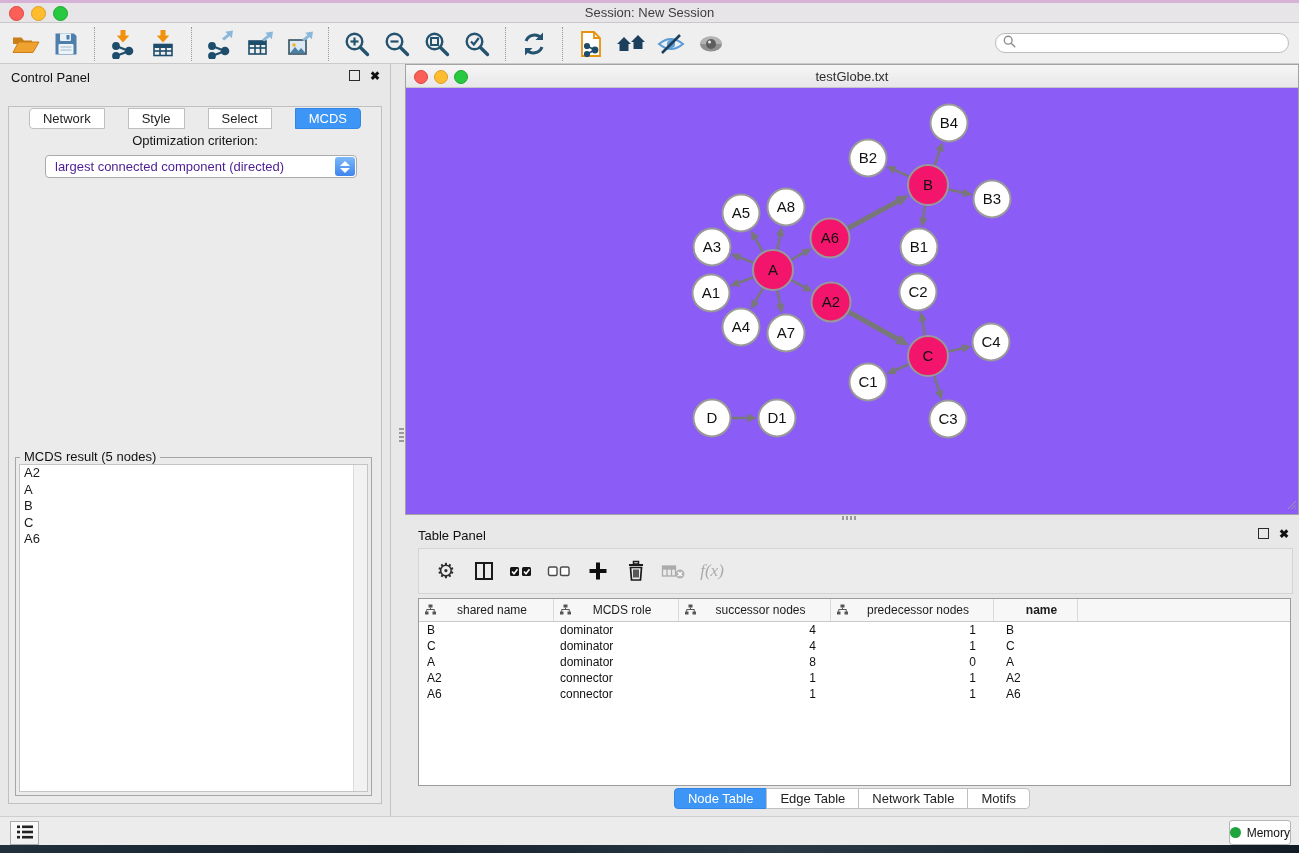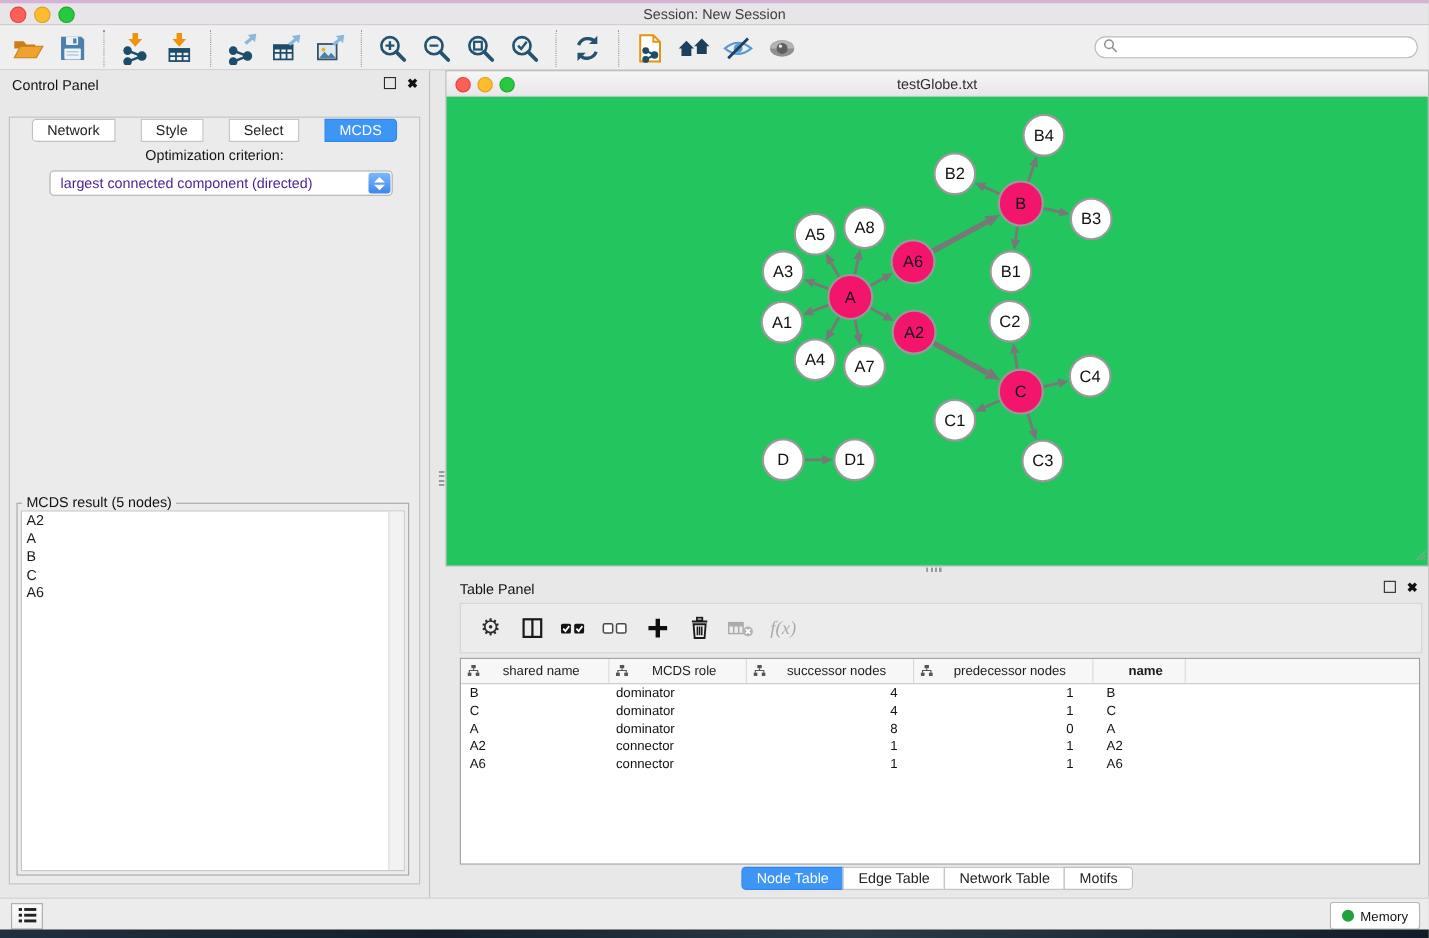--- a/index.html
+++ b/index.html
@@ -43,40 +43,40 @@
   .result-group{position:absolute;left:6px;right:9px;top:350px;bottom:7px;border:1px solid #a6a6a6;padding-left:43px;}
   .result-legend{position:absolute;top:-9px;left:4px;background:#ebebeb;padding:0 4px;font-size:13px;color:#111;}
   .result-list{position:absolute;left:3px;right:3px;top:6px;bottom:3px;background:#fff;border:1px solid #c4c4c4;overflow:hidden;}
   .result-scroll{position:absolute;right:0;top:0;bottom:0;width:13px;background:#f2f2f2;border-left:1px solid #dcdcdc;}
   .mcds-item{font-size:13px;line-height:16.5px;padding-left:4px;}
   
   .network-window{position:absolute;left:405px;top:64px;width:894px;height:451px;background:#fff;border:1px solid #a2a2a2;box-sizing:border-box;}
   .nw-titlebar{position:absolute;left:0;top:0;width:100%;height:22px;background:linear-gradient(#f7f6f7,#e8e6e8);border-bottom:1px solid #c6c6c6;}
   .nw-titlebar .tl{width:12px;height:12px;top:5px;}
   .nw-title{position:absolute;left:0;top:4px;width:100%;text-align:center;font-size:13px;color:#2e2e2e;}
-  .nw-canvas{position:absolute;left:0;top:23px;right:0;bottom:0;background:#22c55e;}
+  .nw-canvas{position:absolute;left:0;top:23px;right:0;bottom:0;background:#8b5cf6;}
   .resize-grip{position:absolute;right:1px;bottom:1px;}
   
   .table-panel{position:absolute;left:405px;top:522px;width:894px;height:294px;}
   .tp-toolbar{position:absolute;left:13px;right:6px;top:26px;height:46px;background:#ececec;border:1px solid #d4d4d4;display:flex;align-items:center;padding-left:12px;box-sizing:border-box;}
   .tt-btn{min-width:30px;height:30px;display:flex;align-items:center;justify-content:center;margin-right:8px;}
   .gear{font-size:21px;color:#2e2e2e;line-height:22px;}
   .fx{font-family:"Liberation Serif",serif;font-style:italic;font-size:17px;color:#ababab;}
   .tp-table{position:absolute;left:13px;right:8px;top:76px;height:188px;border:1px solid #9c9c9c;background:#fff;overflow:hidden;font-size:12px;box-sizing:border-box;}
   .th-row{display:flex;height:22px;background:#f7f7f7;border-bottom:1px solid #c9c9c9;}
   .th{position:relative;display:flex;align-items:center;justify-content:center;border-right:1px solid #dadada;color:#1c1c1c;box-sizing:border-box;padding-left:12px;}
   .th .hicon{position:absolute;left:6px;top:5px;}
   .th.filler{flex:1;border-right:none;}
   .tr{display:flex;height:16px;align-items:center;}
   .td{overflow:hidden;white-space:nowrap;box-sizing:border-box;color:#111;}
   .tp-tabs{position:absolute;left:0;top:266px;width:100%;display:flex;justify-content:center;}
   
   .status-bar{position:absolute;left:0;top:816px;width:100%;height:29px;background:#ececec;border-top:1px solid #cfcfcf;box-sizing:border-box;}
   .list-btn{position:absolute;left:10px;top:4px;width:27px;height:22px;background:linear-gradient(#fcfcfc,#f0f0f0);border:1px solid #ababab;display:flex;align-items:center;justify-content:center;}
-  .memory-btn{position:absolute;right:8px;top:3px;height:23px;background:#fff;border:1px solid #b5b5b5;border-radius:3px;display:flex;align-items:center;padding:0 10px;gap:6px;}
+  .memory-btn{position:absolute;right:8px;top:3px;height:23px;background:#fff;border:1px solid #b5b5b5;border-radius:3px;display:flex;align-items:center;padding:0 0;gap:6px;}
   .mem-dot{width:11px;height:11px;border-radius:50%;background:#1fa33c;display:inline-block;}
   .memory-btn .mlabel{font-size:12px;color:#111;}
   .desktop-strip{position:absolute;left:0;top:845px;width:100%;height:8px;background:linear-gradient(90deg,#20303c,#15202b 30%,#2a3b46 60%,#121c26);}
   
   .vsplit{position:absolute;left:399px;top:428px;width:5px;height:14px;background:repeating-linear-gradient(#9a9a9a,#9a9a9a 2px,transparent 2px,transparent 4px);}
   .hsplit{position:absolute;left:842px;top:516px;width:14px;height:4px;background:repeating-linear-gradient(90deg,#9a9a9a,#9a9a9a 2px,transparent 2px,transparent 4px);}
 </style>
 </head>
 <body>
 

